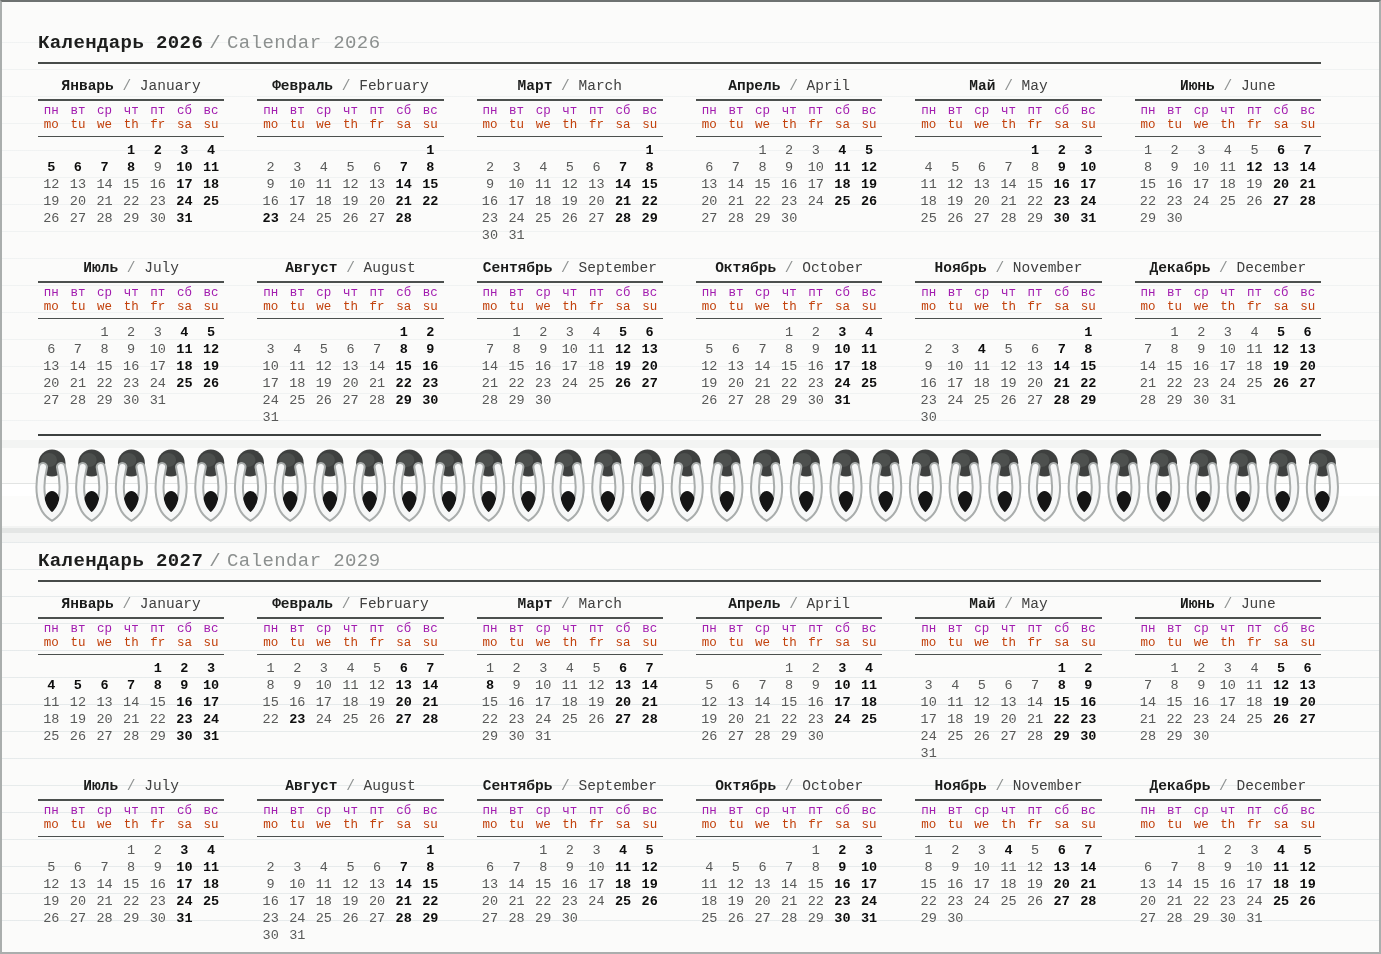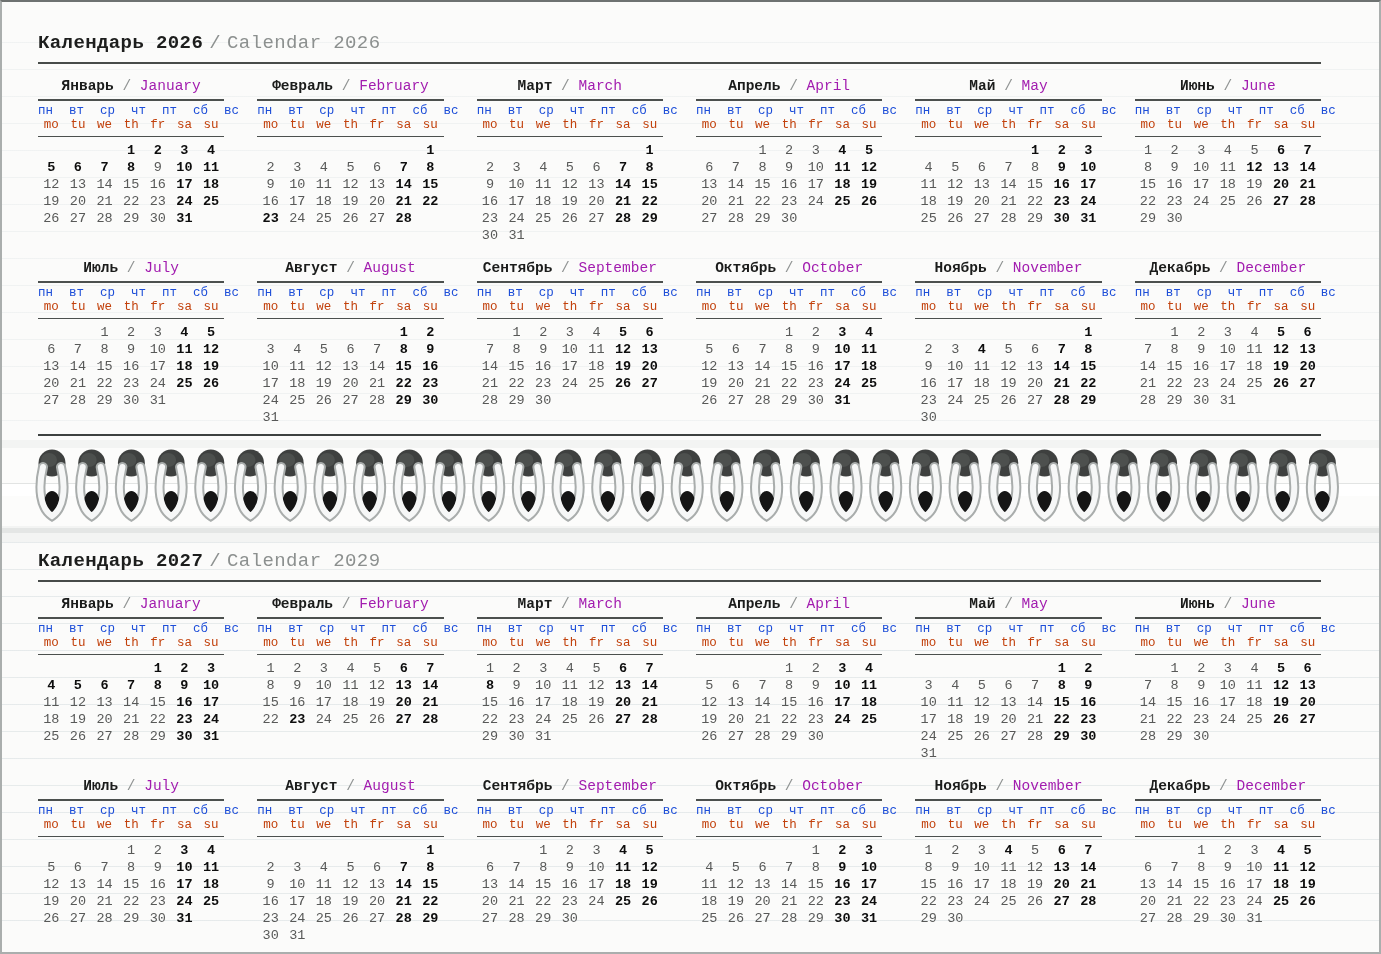--- a/index.html
+++ b/index.html
@@ -24,24 +24,24 @@
   .yt-sep{color:#8c908f;padding:0 6px;}
   .yt-en{color:#8c908f;}
   .title-rule{height:2px;background:#474b49;margin:8px 0 12px;}
   .section-rule{height:2px;background:#3d4140;margin-top:8px;}
 
   .months{display:grid;grid-template-columns:repeat(6,1fr);column-gap:33px;row-gap:14px;align-items:start;}
   .month{min-width:0;}
   .mt{font-size:14.5px;text-align:center;padding:2px 0 5px;white-space:nowrap;}
   .mt-ru{font-weight:bold;color:#1b1c1b;margin-top:10px;}
   .mt-sep{color:#8f9392;}
-  .mt-en{color:#a21caf;}
+  .mt-en{color:#404040;}
   .mrule{height:1.5px;background:#4c504e;}
   .dowr,.dowe{display:grid;grid-template-columns:repeat(7,1fr);font-size:12.5px;}
-  .dowr{color:#1d4ed8;padding-top:3px;gap:16px;}
+  .dowr{color:#a21caf;padding-top:3px;}
   .dowe{color:#c2410c;padding-bottom:4px;}
   .dowr span,.dowe span{text-align:center;}
   .days{display:grid;grid-template-columns:repeat(7,1fr);font-size:13.5px;line-height:17px;padding-top:5px;color:#585958;}
   .days span{text-align:center;}
   .days .b{color:#0d0d0d;font-weight:bold;}
 
   .spiral{position:relative;width:1381px;height:102px;margin-top:4px;}
   .spiral svg{display:block;}
 </style>
 </head>

